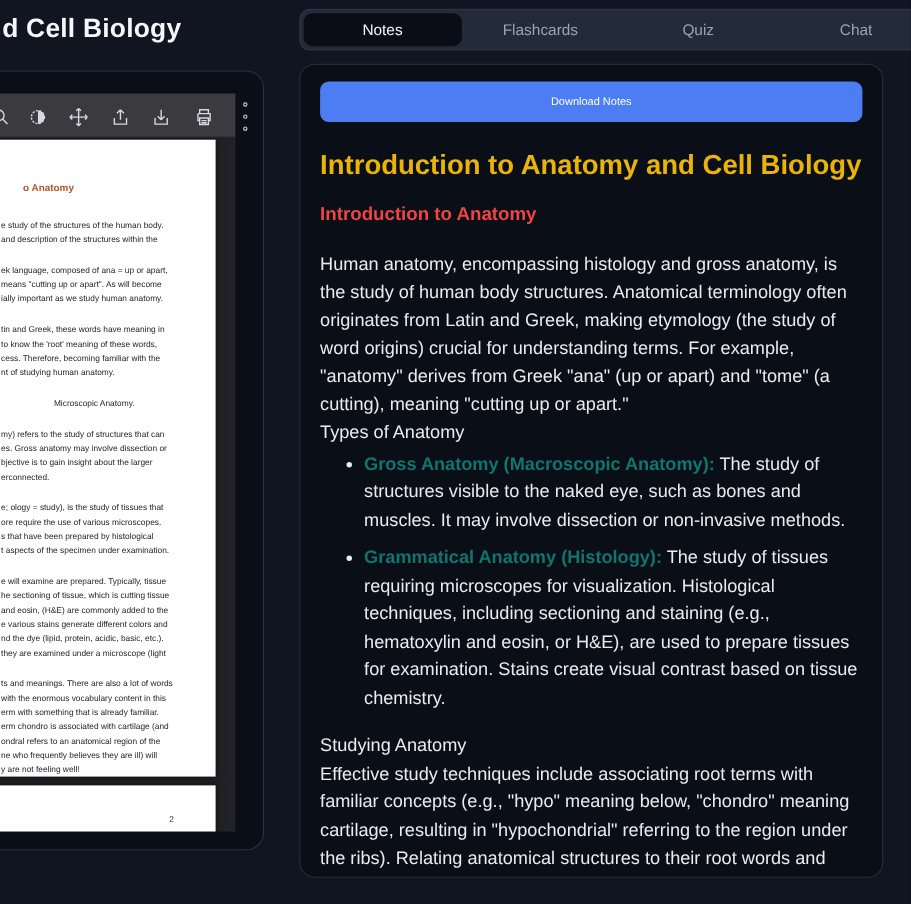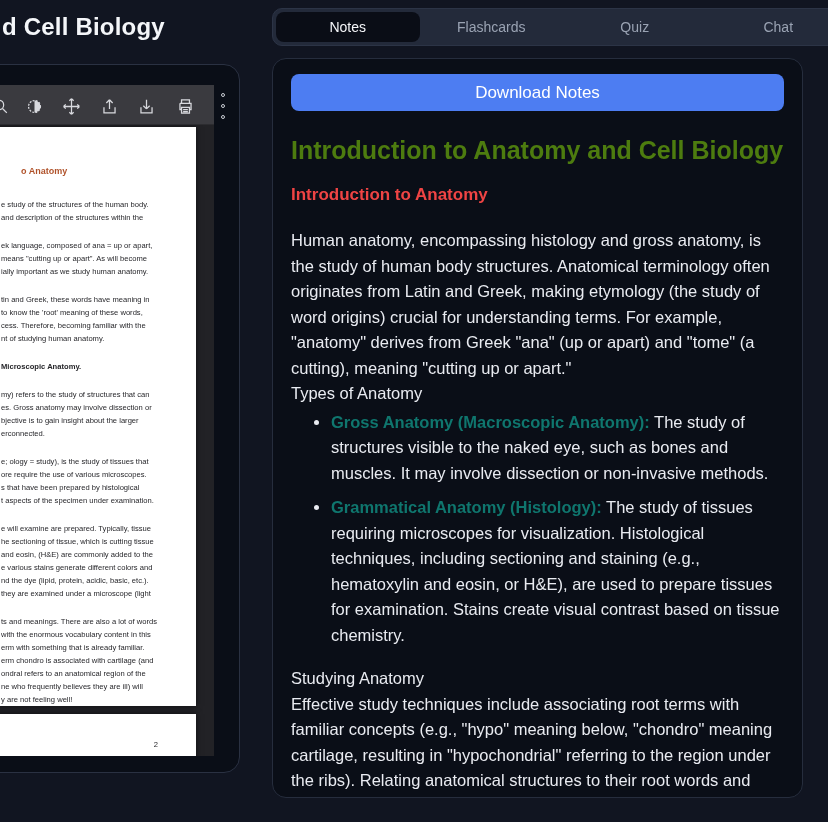--- a/index.html
+++ b/index.html
@@ -44,21 +44,21 @@
   .pdf-page {
     position:absolute; left:-20px; right:18px; background:#ffffff;
     box-shadow:0 0 6px rgba(0,0,0,.6);
     color:#1d1d1f;
   }
   .page1 { top:2px; height:579px; padding:39px 32px 0 80px; }
   .page2 { top:589px; height:120px; padding:26px 32px 0 80px; }
   .pdf-heading { color:#b0522a; font-weight:700; font-size:9px; margin-bottom:22px;padding-left:20px; }
   .pdf-block { font-size:7.6px; line-height:13px; white-space:pre-line; margin-bottom:15px;
     color:#26262a; text-align:justify; }
-  .pdf-block.bold-line { font-weight:700; margin-bottom:15px; }
+  .pdf-block.bold-line { font-weight:400; margin-bottom:15px;margin-left:48px; }
   .page-num { text-align:right; font-size:7.6px; padding-right:6px; margin-bottom:4px; color:#26262a;}
   .page2 .pdf-block { margin-bottom:0; }
 
   
   .tabbar {
     position:absolute; left:272px; top:8px; width:582px; height:38px;
     background:#232a3a; border:1px solid #2c3446; border-radius:10px;
     display:flex; align-items:stretch; padding:3px;
   }
   .tab {
@@ -68,25 +68,25 @@
   .tab.active { background:#0a0d16; color:#f5f6f9; font-weight:400; }
 
   .notes-card {
     position:absolute; left:272px; top:58px; width:531px; height:740px;
     background:#0a0e17; border:1px solid #262d3d; border-radius:14px;
     overflow:hidden;
   }
   .notes-scroll { position:absolute; inset:0; padding:15px 18px; overflow:hidden; }
   .download-btn {
     width:100%; height:37px; background:#4d7df2; border:none; border-radius:8px;
-    color:#ffffff; font-size:17px; font-family:"Liberation Sans",sans-serif;
+    color:#ffffff; font-size:10px; font-family:"Liberation Sans",sans-serif;
     cursor:pointer; display:block;
   }
   .notes-h1 {
-    margin-top:22px; font-size:25px; line-height:35px; font-weight:700; color:#4d7c0f;
+    margin-top:22px; font-size:25px; line-height:35px; font-weight:700; color:#eab308;
   }
   .notes-h2 {
     margin-top:13px; font-size:17px; line-height:28px; font-weight:700; color:#ef4444;
   }
   .notes-body { font-size:16.5px; line-height:25.5px; color:#e9ebf1; }
   .para { margin-top:19px; }
   .plain-line { margin-top:0; }
   .notes-list { margin:3px 0 8px 0; padding-left:40px; }
   .notes-list li { margin-bottom:9px; }
   .notes-list b { color:#0f766e;text-align:center; }

